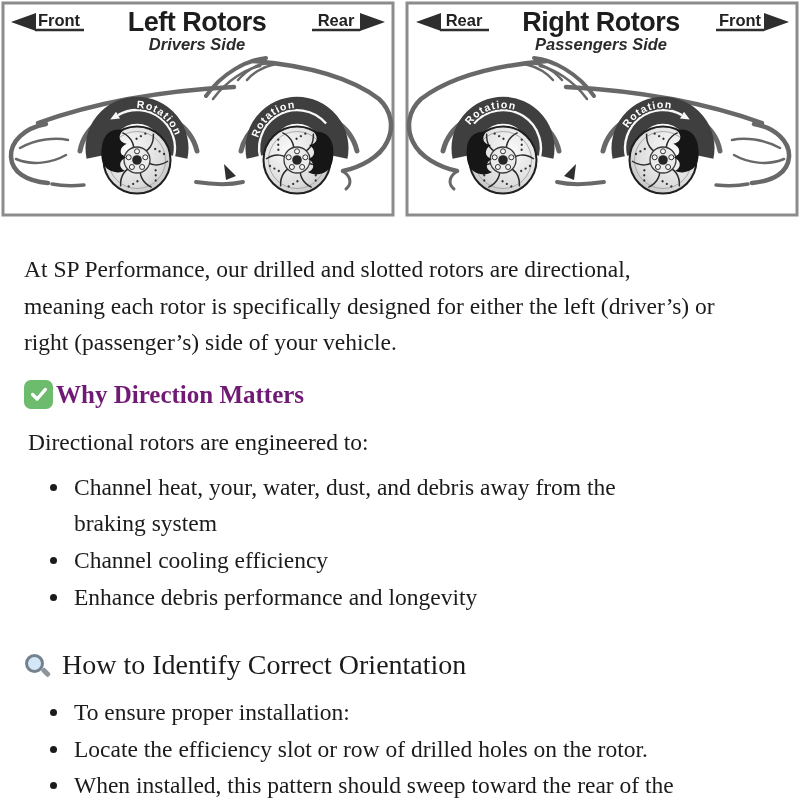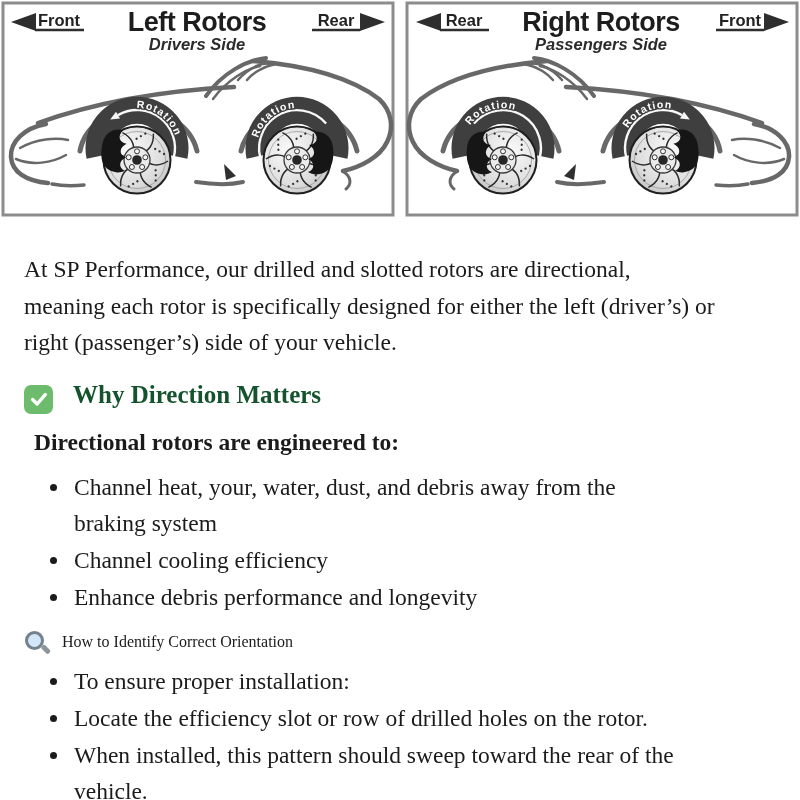--- a/index.html
+++ b/index.html
@@ -10,30 +10,30 @@
   .diagram-wrap { width:800px; height:222px; background:#fff; }
   svg { display:block; }
   svg text { font-family:"Liberation Sans", sans-serif; }
   .panel-title { font-size:27px; font-weight:700; fill:#1d1d1d; letter-spacing:-0.5px; }
   .panel-sub   { font-size:16.5px; font-weight:700; font-style:italic; fill:#2b2b2b; }
   .dir-label   { font-size:16.5px; font-weight:700; fill:#222; }
   .rot-label   { font-size:10.5px; font-weight:700; fill:#ffffff; letter-spacing:1.1px;
                  stroke:#3f3f3f; stroke-width:2.6px; paint-order:stroke; }
   .content { padding:8px 24px 0 24px; font-size:23.5px; line-height:1.56; }
   .intro { margin:21px 0 0 0; max-width:692px; }
-  h2.why { display:flex; align-items:flex-end; gap:20px; margin:14px 0 0 0;
-           font-size:25px; font-weight:700; color:#14532d; }
+  h2.why { display:flex; align-items:center; gap:3px; margin:14px 0 0 0;
+           font-size:25px; font-weight:700; color:#701a75; }
   .check-icon { width:29px; height:29px; border-radius:7px; background:#6dbb6d;
                 flex:0 0 auto; display:inline-flex; align-items:center; justify-content:center; }
   .check-icon svg { width:22px; height:22px; }
-  .lead { margin:10px 0 0 10px;font-weight:bold; }
+  .lead { margin:10px 0 0 4px; }
   ul.bullets { margin:8px 0 0 0; padding:0 0 0 47px; max-width:620px; list-style:disc; }
   ul.bullets li { padding-left:3px; }
-  h3.how { display:flex; align-items:center; gap:11px; margin:14px 0 0 0;
-           font-size:16px; font-weight:400; color:#1b1b1b; }
+  h3.how { display:flex; align-items:center; gap:11px; margin:28px 0 0 0;
+           font-size:28px; font-weight:400; color:#1b1b1b; }
   .mag-icon { position:relative; width:27px; height:27px; flex:0 0 auto; }
   .mag-lens { position:absolute; left:1px; top:2px; width:13px; height:13px;
               border:3.5px solid #74828e; border-radius:50%; background:#d3e7f8; }
   .mag-handle { position:absolute; left:17px; top:18px; width:10px; height:4.5px;
                 background:#8b949b; border-radius:2px; transform:rotate(45deg); }
   ul.bullets.second { margin-top:7px; }
 </style>
 </head>
 <body>
 

